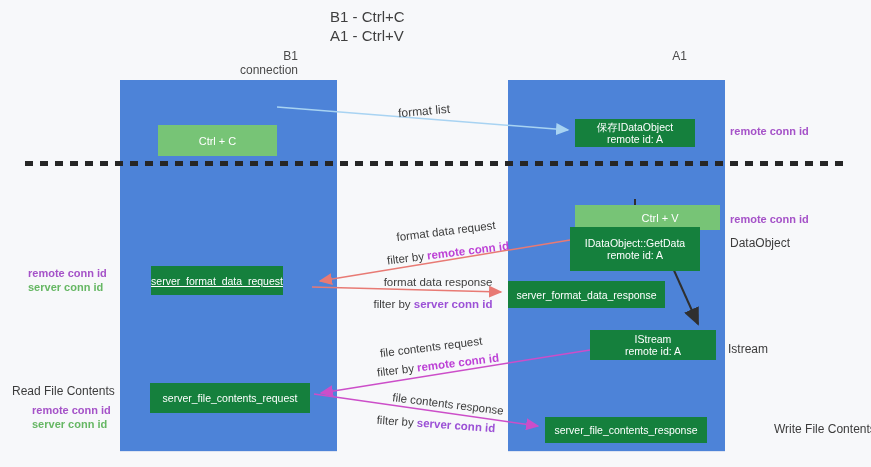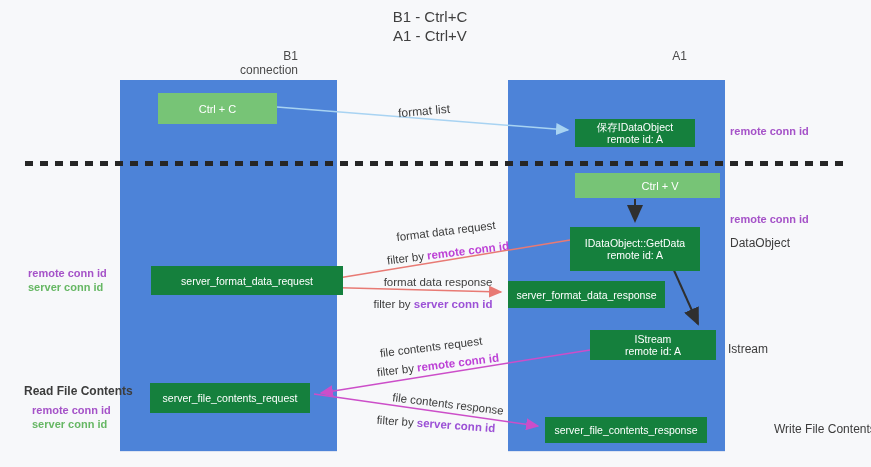--- a/index.html
+++ b/index.html
@@ -1,27 +1,27 @@
 <!DOCTYPE html>
 <html><head>
 <meta charset="utf-8">
 <style>
   html,body{margin:0;padding:0;background:#f7f8fa;}
   #stage{position:relative;width:871px;height:467px;background:#f7f8fa;overflow:hidden;
          font-family:"Liberation Sans",sans-serif;color:#3d3d3d;}
   .abs{position:absolute;}
 
-  .title{left:330px;top:7px;width:200px;text-align:center;font-size:15px;color:#3f3f3f;line-height:19px;}
+  .title{left:330px;top:7px;width:200px;text-align:left;font-size:15px;color:#3f3f3f;line-height:19px;}
   .lane-head{width:140px;text-align:right;font-size:12px;color:#4a4a4a;line-height:14px;}
 
   .lane{background:#4d83d8;box-shadow:0 1px 0 #dde4f2;}
 
   .node{display:flex;flex-direction:column;align-items:center;justify-content:center;
         color:#fff;text-align:center;line-height:12px;}
-  .node.green{background:#77c476;font-size:11px;}
+  .node.green{background:#77c476;font-size:11px;margin-top:32px;}
   .node.orange{background:#15803d;font-size:10.5px;}
 
   .flabel{transform:translate(-50%,-50%);white-space:nowrap;font-size:11.5px;color:#3d3d3d;}
   .conn{font-weight:bold;}
   .c-remote{color:#bd41d6;}
   .c-server{color:#9c51d6;}
 
   .side{white-space:nowrap;font-size:12px;color:#3c3c3c;line-height:14px;}
   .side.purple{color:#a552c8;font-weight:bold;font-size:11px;}
   .side.green{color:#66b764;font-weight:bold;font-size:11px;}
@@ -89,21 +89,21 @@
 
   <div class="abs node green" style="left:575px;top:173px;width:120px;height:25px;padding-left:25px;">
     <div>Ctrl + V</div>
   </div>
 
   <div class="abs node orange" style="left:570px;top:227px;width:130px;height:44px;">
     <div>IDataObject::GetData</div>
     <div>remote id: A</div>
   </div>
 
-  <div class="abs node orange" style="left:151px;top:266px;width:192px;height:29px;">
+  <div class="abs node orange" style="left:151px;top:266px;width:132px;height:29px;text-decoration:underline;">
     <div>server_format_data_request</div>
   </div>
 
   <div class="abs node orange" style="left:508px;top:281px;width:157px;height:27px;">
     <div>server_format_data_response</div>
   </div>
 
   <div class="abs node orange" style="left:590px;top:330px;width:126px;height:30px;">
     <div>IStream</div>
     <div>remote id: A</div>
@@ -144,17 +144,17 @@
   </div>
 
   <div class="abs side purple" style="left:730px;top:124px;">remote conn id</div>
   <div class="abs side purple" style="left:730px;top:212px;">remote conn id</div>
   <div class="abs side" style="left:730px;top:236px;">DataObject</div>
   <div class="abs side" style="left:728px;top:342px;">Istream</div>
   <div class="abs side" style="left:737px;top:422px;margin-left:37px;">Write File Contents</div>
 
   <div class="abs side purple" style="left:28px;top:266px;">remote conn id</div>
   <div class="abs side green" style="left:28px;top:280px;">server conn id</div>
-  <div class="abs side" style="left:24px;top:384px;font-weight:bold;">Read File Contents</div>
+  <div class="abs side" style="left:12px;top:384px;">Read File Contents</div>
   <div class="abs side purple" style="left:32px;top:403px;">remote conn id</div>
   <div class="abs side green" style="left:32px;top:417px;">server conn id</div>
 
 </div>
 
 </body></html>

